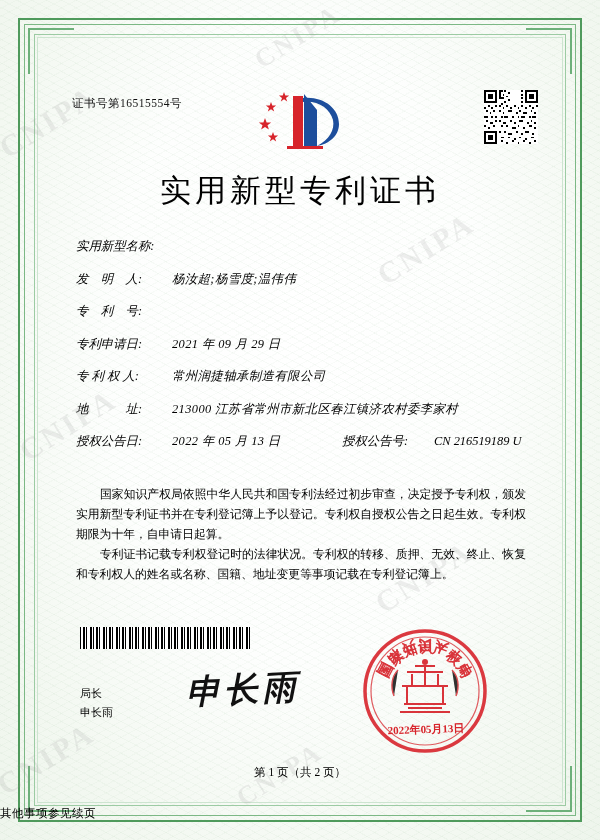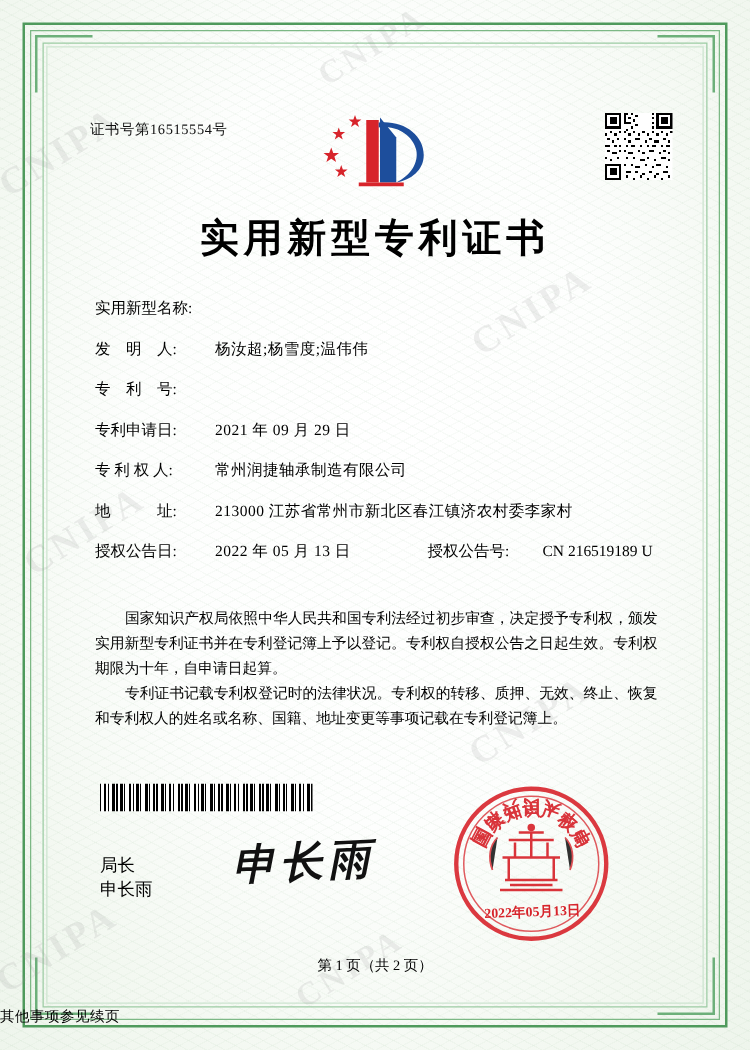--- a/index.html
+++ b/index.html
@@ -126,31 +126,32 @@
     width: 54px;
     height: 54px;
   }
 
   .title {
     position: absolute;
     left: 0; right: 0;
     top: 170px;
     text-align: center;
     font-size: 31px;
-    font-weight: bold;
+    font-weight: normal;
     letter-spacing: 4px;
     color: #000;
     font-family: "Liberation Serif", serif;
   }
 
   .fields {
     position: absolute;
     left: 76px;
     top: 238px;
     width: 450px;
+    font-style: italic;
   }
   .field {
     display: flex;
     align-items: baseline;
     margin-bottom: 15.5px;
     font-size: 12.4px;
     color: #000;
     font-family: "Liberation Serif", serif;
   }
   .field .lbl {
@@ -201,21 +202,21 @@
       #000 3px, #000 5px, #fff 5px, #fff 6px,
       #000 6px, #000 7px, #fff 7px, #fff 10px,
       #000 10px, #000 12px, #fff 12px, #fff 13px
     );
   }
 
   .sign-label {
     position: absolute;
     left: 80px;
     top: 684px;
-    font-size: 14px;
+    font-size: 11px;
     line-height: 19px;
     color: #000;
     font-family: "Liberation Serif", serif;
   }
 
   .signature {
     position: absolute;
     left: 186px;
     top: 667px;
     font-size: 34px;

